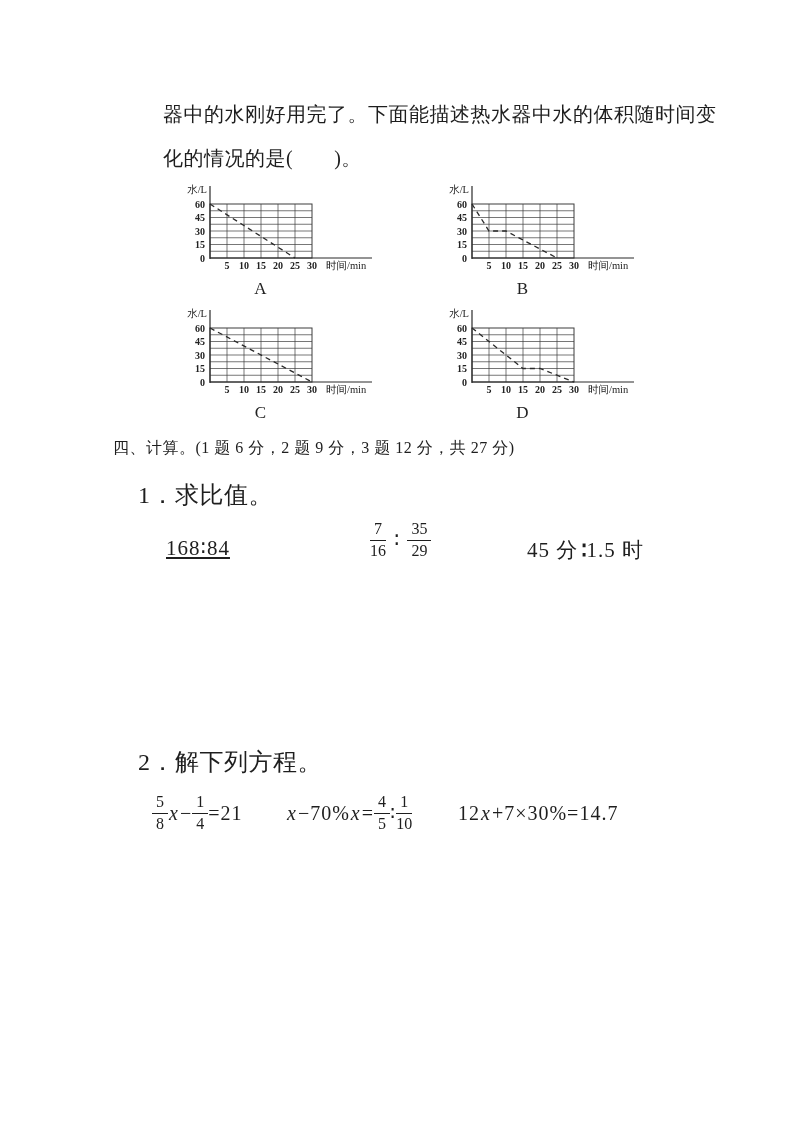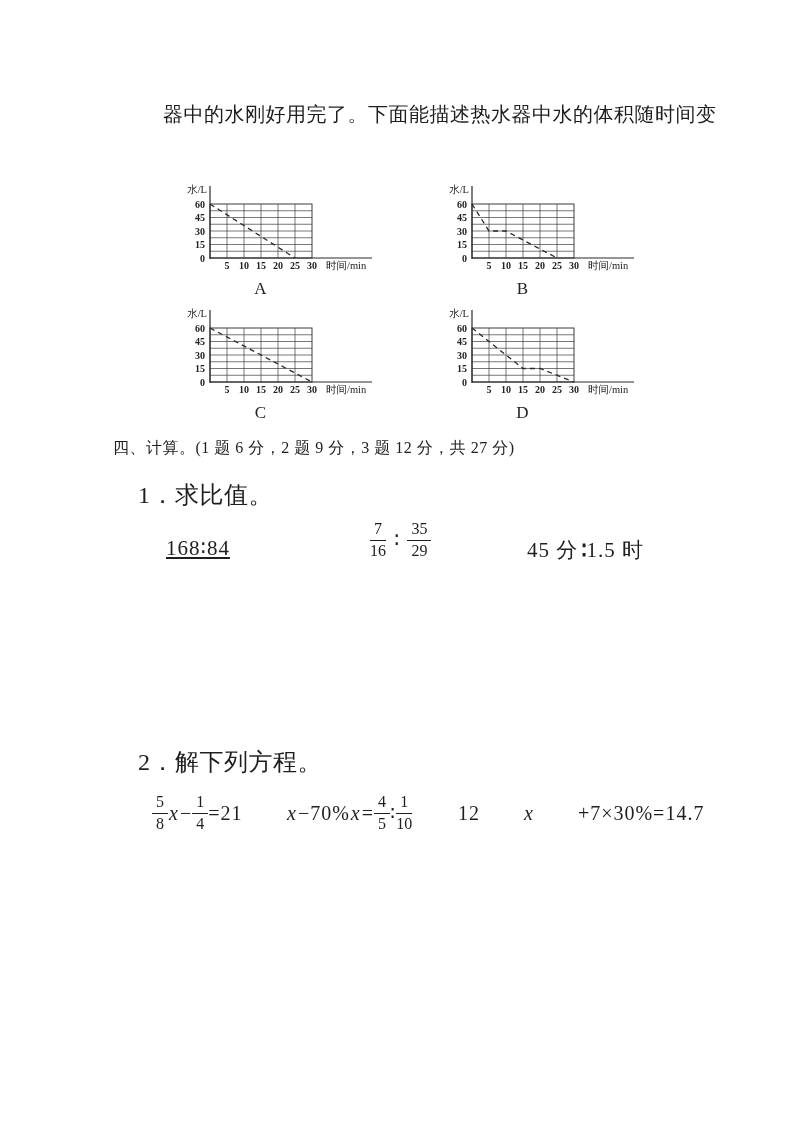--- a/index.html
+++ b/index.html
@@ -33,29 +33,30 @@
 
   .frac { display:inline-flex; flex-direction:column; align-items:center; vertical-align:middle; line-height:1.05; font-size:16px; letter-spacing:0; }
   .frac .num { padding:0 4px 2px 4px; border-bottom:1.4px solid #1e1e1e; text-align:center; }
   .frac .den { padding-top:2px; text-align:right; }
 
   .eq { position:absolute; top:785px; height:56px; display:inline-flex; align-items:center; font-size:20px; letter-spacing:1px; white-space:nowrap; }
   .eq .t { letter-spacing:1px; }
   .eq .v { font-style:italic; padding:0 1px; }
   .eq1 { left:152px; }
   .eq2 { left:286px; }
-  .eq3 { left:458px;gap:43px; }
+  .eq3 { left:458px; }
   .ratio-colon { padding:0 2px; }
 </style>
 </head>
 <body>
 
 <div class="page">
 
   <div class="q-line q-line1">器中的水刚好用完了。下面能描述热水器中水的体积随时间变</div>
+  <div class="q-line q-line2">化的情况的是(　　)。</div>
 
   <div class="charts-area" id="charts">
       <div class="chart-block" style="left: 176px; top: 178px;"><svg width="240" height="96" viewBox="0 0 240 96">
           <g stroke="#3c3c3c" stroke-width="0.7">
             <line x1="34" y1="73.25" x2="136" y2="73.25"></line>
             <line x1="34" y1="66.5" x2="136" y2="66.5"></line>
             <line x1="34" y1="59.75" x2="136" y2="59.75"></line>
             <line x1="34" y1="53" x2="136" y2="53"></line>
             <line x1="34" y1="46.25" x2="136" y2="46.25"></line>
             <line x1="34" y1="39.5" x2="136" y2="39.5"></line>

